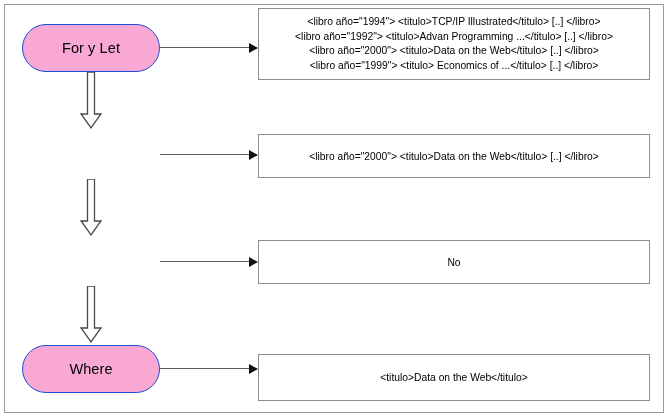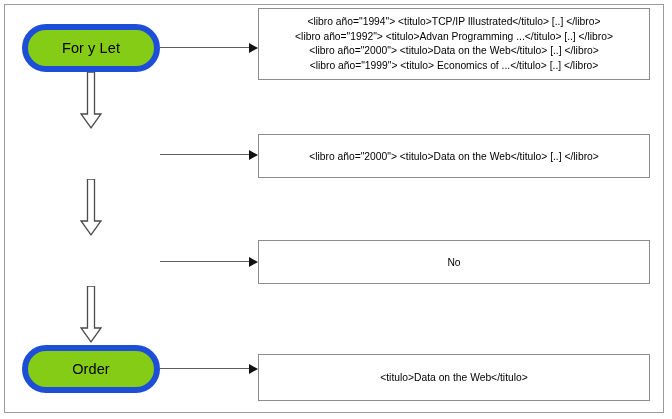--- a/index.html
+++ b/index.html
@@ -28,23 +28,23 @@
     box-sizing: border-box;
     background: #ffffff;
   }
 
   
   .stage-box {
     position: absolute;
     left: 22px;
     width: 138px;
     height: 48px;
-    border: 6px solid #1d4ed8;
+    border: 1px solid #1d4ed8;
     border-radius: 24px;
-    background: #84cc16;
+    background: #f9a8d4;
     box-sizing: border-box;
     display: flex;
     align-items: center;
     justify-content: center;
   }
   .stage-label {
     font-size: 14.5px;
     color: #000000;
     letter-spacing: .1px;
     white-space: nowrap;
@@ -155,21 +155,21 @@
     <div class="result-text-single">No</div>
   </div>
 
   <div class="v-arrow" style="left:78px; top:286px; height:58px;">
     <svg width="26" height="58" viewBox="0 0 26 58">
       <polygon points="9.5,0 16.5,0 16.5,42 23,42 13,56 3,42 9.5,42" fill="#ffffff" stroke="#4a4a4a" stroke-width="1.3"></polygon>
     </svg>
   </div>
 
   <div class="stage-box" style="top:345px;">
-    <span class="stage-label">Order</span>
+    <span class="stage-label">Where</span>
   </div>
 
   <div class="h-conn" style="left:160px; top:364px; width:98px;">
     <div class="h-line" style="width:90px;"></div>
     <div class="h-head" style="left:89px;"></div>
   </div>
 
   <div class="result-box" style="top:354px; height:47px;">
     <div class="result-text-single">&lt;titulo&gt;Data on the Web&lt;/titulo&gt;</div>
   </div>

